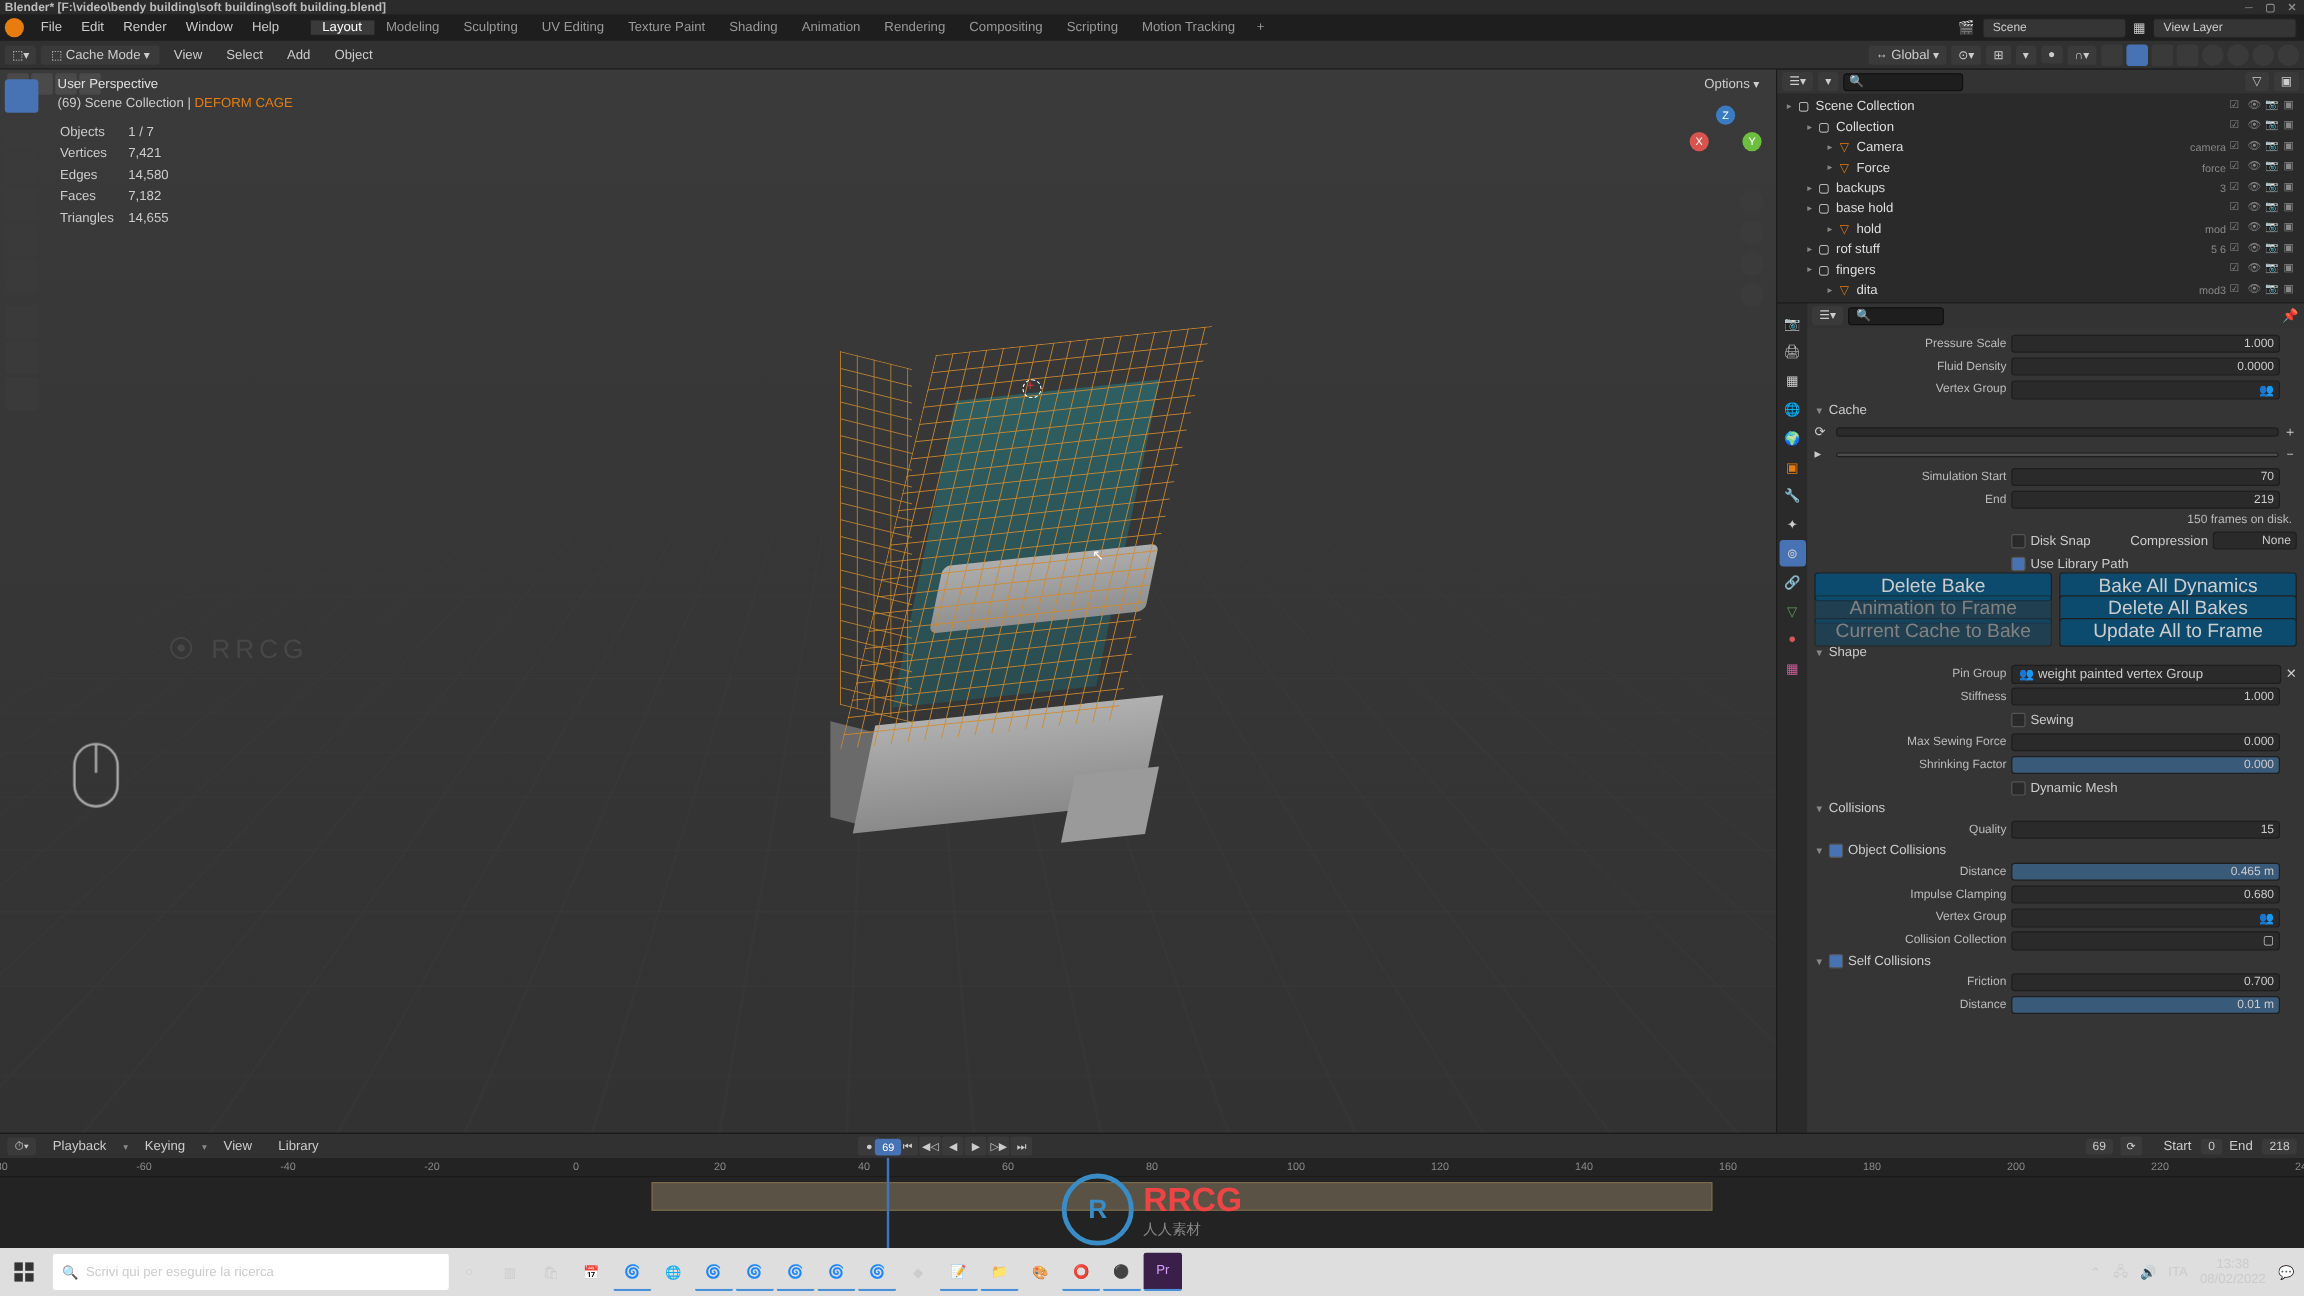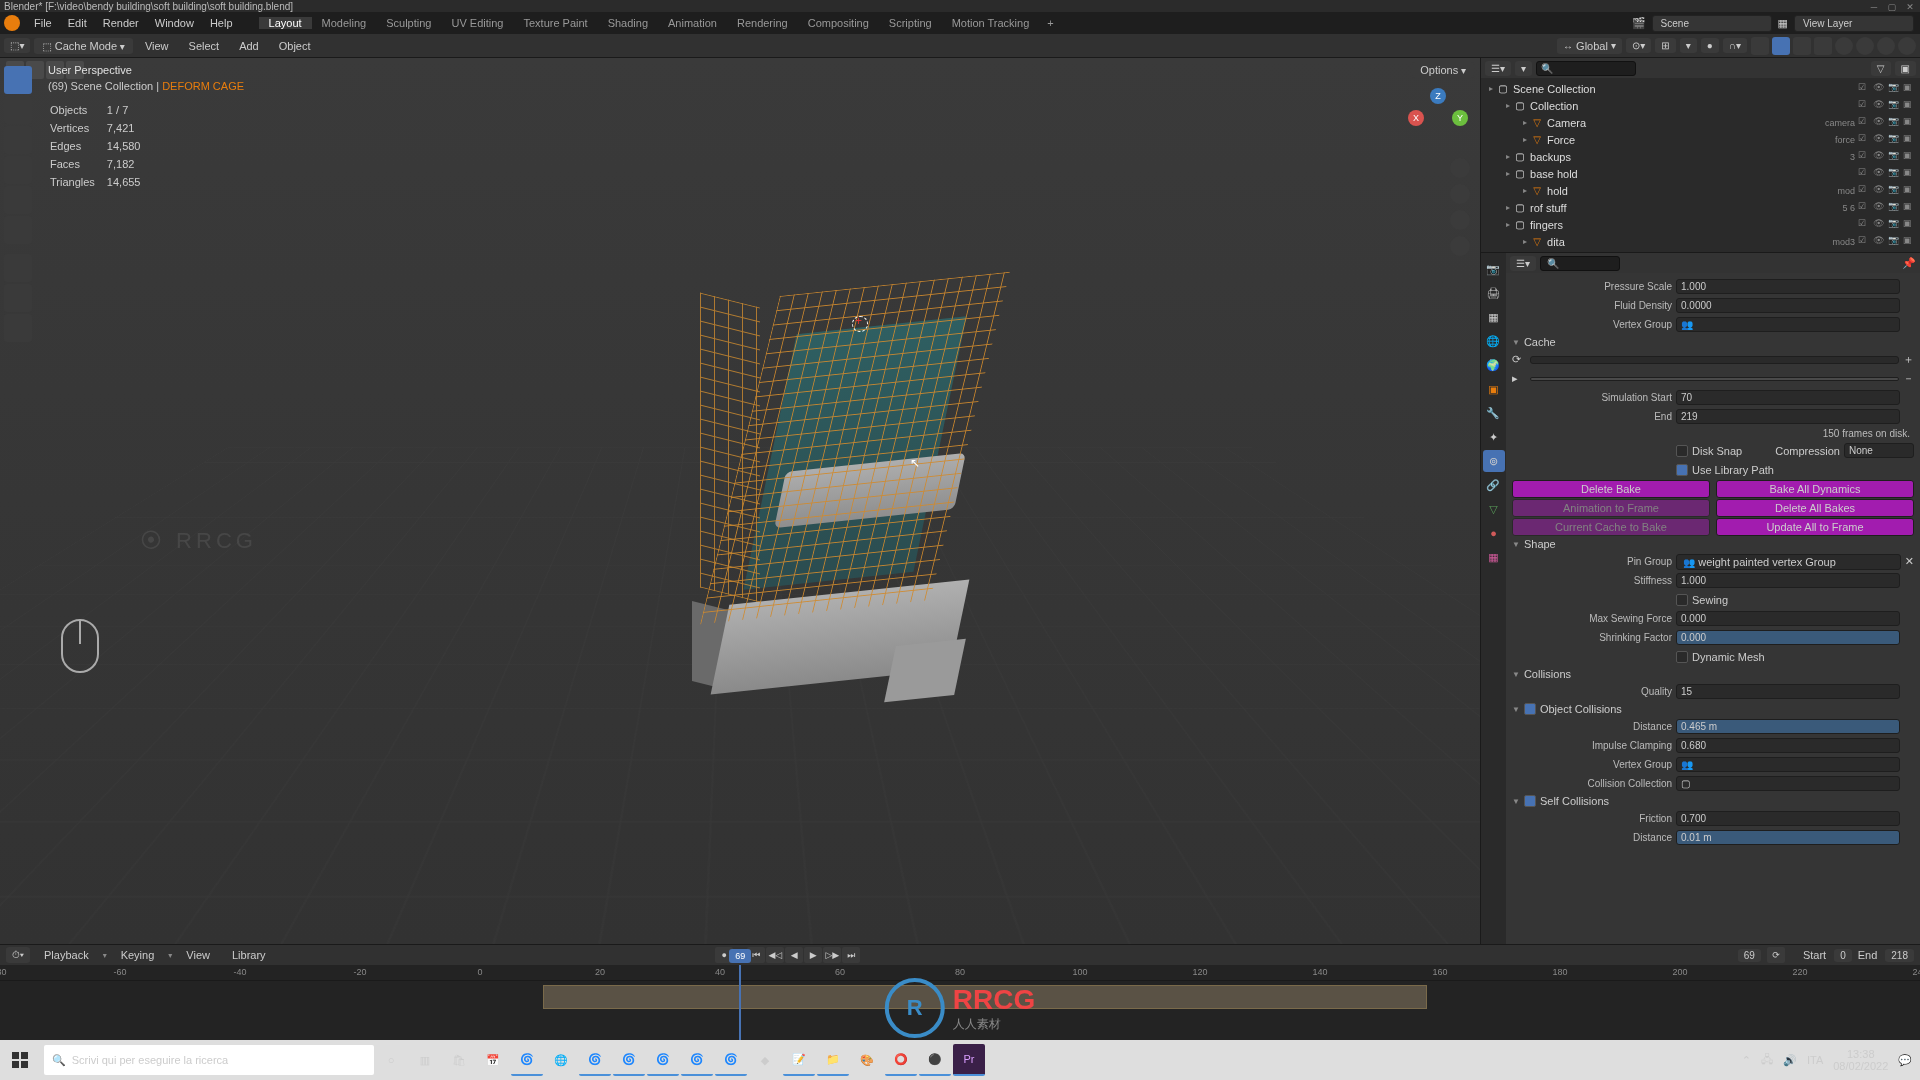--- a/index.html
+++ b/index.html
@@ -1,19 +1,19 @@
 <!DOCTYPE html>
 <html><head>
 <meta charset="utf-8">
 <style>
 * { margin: 0; padding: 0; box-sizing: border-box; font-family: Arial, sans-serif; font-size: 11px; color: #ccc; user-select: none; }
 body { background: #2b2b2b; width: 1920px; height: 1080px; overflow: hidden; position: relative; }
 
 
-.titlebar { height: 12px; background: #2b2b2b; display: flex; align-items: flex-end; padding: 0 4px; }
+.titlebar { height: 12px; background: #2b2b2b; display: flex; align-items: center; padding: 0 4px; font-weight: bold; }
 .titlebar-text { font-size: 10px; color: #bbb; flex: 1; }
 .titlebar-btns { display: flex; gap: 6px; }
 .titlebar-btn { width: 12px; height: 10px; display: flex; align-items: center; justify-content: center; font-size: 9px; color: #888; }
 
 
 .menubar { height: 22px; background: #1e1e1e; display: flex; align-items: center; padding-left: 4px; }
 .blender-logo { width: 16px; height: 16px; background: #e87d0d; border-radius: 50%; margin-right: 6px; }
 .top-menu-item { padding: 0 8px; font-size: 11px; color: #ccc; cursor: pointer; }
 .workspace-tabs { display: flex; margin-left: 18px; }
 .ws-tab { padding: 0 10px; color: #999; cursor: pointer; }
@@ -98,23 +98,23 @@
 .props { flex: 1; display: flex; }
 .props-tabs { width: 26px; background: #2a2a2a; border-left: 1px solid #1a1a1a; display: flex; flex-direction: column; padding-top: 4px; }
 .ptab { width: 22px; height: 22px; margin: 1px auto; border-radius: 3px; display: flex; align-items: center; justify-content: center; }
 .ptab.active { background: #4772b3; }
 .props-body { flex: 1; background: #353535; overflow-y: auto; padding: 4px 6px; }
 .props-hdr { height: 20px; display: flex; align-items: center; gap: 4px; background: #333; margin: -4px -6px 4px -6px; padding: 0 4px; }
 .prop-search { background: #1e1e1e; border: 1px solid #111; border-radius: 3px; padding: 1px 6px; font-size: 10px; width: 80px; }
 
 .prop-row { display: flex; align-items: center; height: 19px; gap: 4px; }
 .prop-label { width: 160px; text-align: right; font-size: 10px; color: #bbb; }
-.prop-field { flex: 1; background: #2a2a2a; border: 1px solid #1e1e1e; border-radius: 3px; font-size: 10px; text-align: left; padding: 1px 4px; position: relative; }
+.prop-field { flex: 1; background: #2a2a2a; border: 1px solid #1e1e1e; border-radius: 3px; font-size: 10px; text-align: right; padding: 1px 4px; position: relative; }
 .prop-field.blue { background: #3a5a7a; }
-.prop-btn { background: #a21caf; border: 1px solid #1e1e1e; border-radius: 3px; font-size: 11px; text-align: center; padding: 2px 4px; flex: 1; }
+.prop-btn { background: #0c4a6e; border: 1px solid #1e1e1e; border-radius: 3px; font-size: 16px; text-align: center; padding: 2px 4px; flex: 1; }
 .panel-hdr { display: flex; align-items: center; gap: 4px; padding: 2px 0; font-size: 11px; color: #e0e0e0; cursor: pointer; }
 .chev { font-size: 8px; color: #888; }
 .checkbox { width: 12px; height: 12px; background: #2a2a2a; border: 1px solid #555; border-radius: 2px; display: inline-block; }
 .checkbox.on { background: #4772b3; }
 .frames-disk { text-align: right; font-size: 10px; color: #bbb; padding: 2px 4px; }
 .bake-bar { height: 8px; background: #2a2a2a; border: 1px solid #1e1e1e; border-radius: 3px; }
 
 
 .timeline-area { height: 108px; background: #232323; border-top: 1px solid #1a1a1a; position: relative; }
 .tl-hdr { height: 20px; background: #313131; display: flex; align-items: center; padding: 0 6px; gap: 6px; }

